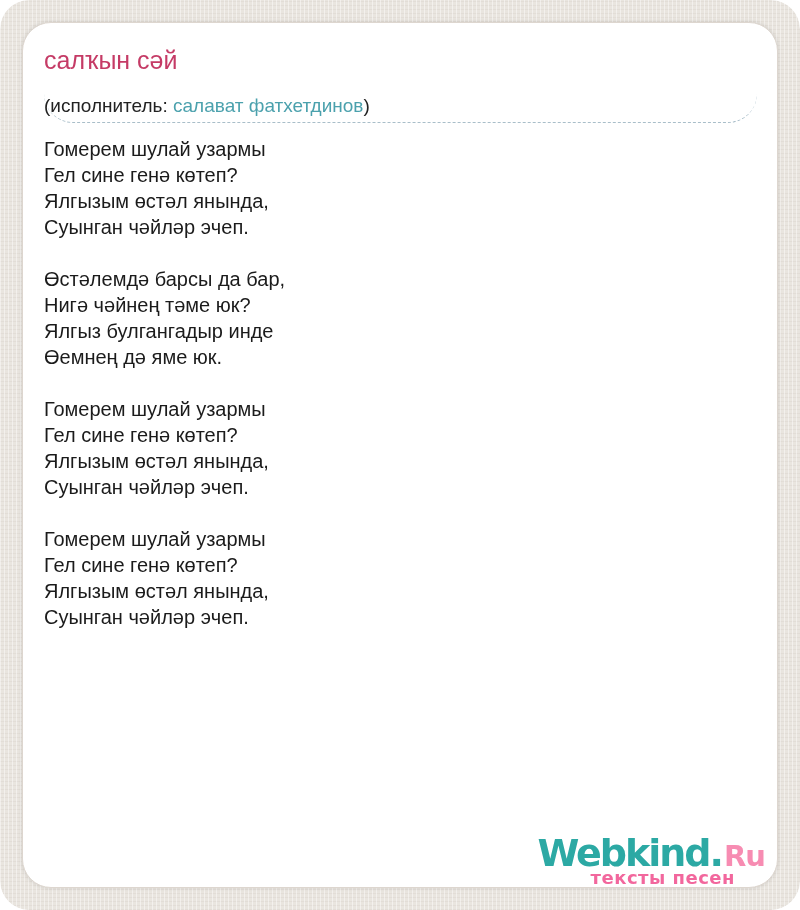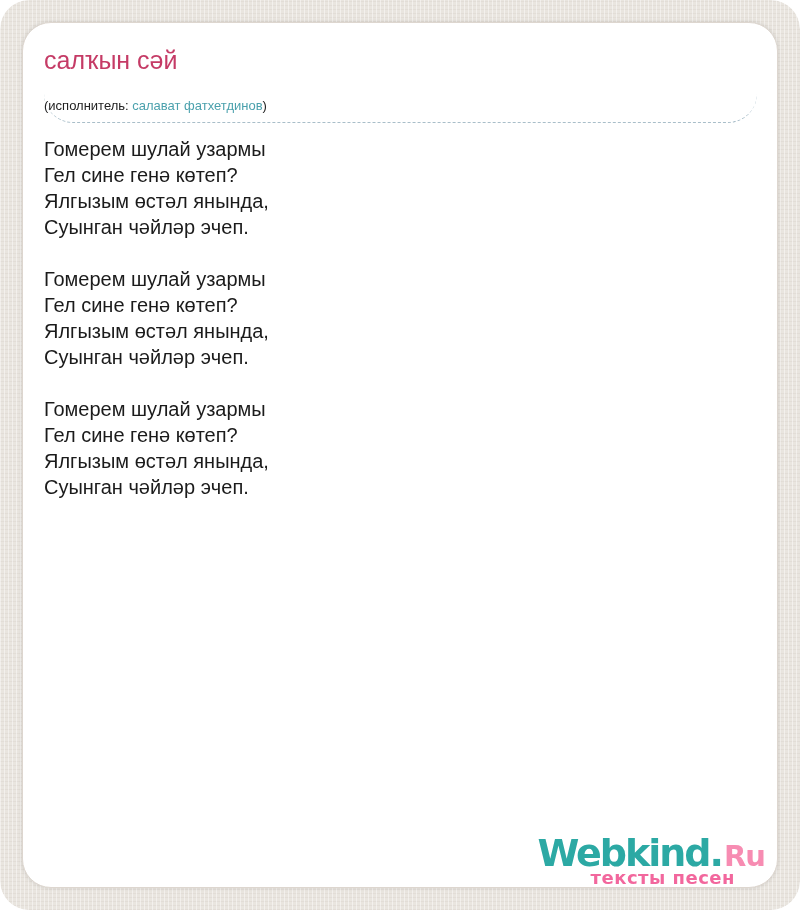--- a/index.html
+++ b/index.html
@@ -44,21 +44,21 @@
     padding-bottom: 7px;
   }
   .song-title {
     font-size: 25px;
     font-weight: normal;
     color: var(--title-color);
     margin: 6px 0 7px 0;
     line-height: 26px;
   }
   .subtitle {
-    font-size: 13px;
+    font-size: 19px;
     color: #222222;
     line-height: 18px;
     margin-top: 24px;
   }
   .artist-link {
     color: var(--artist-link);
     text-decoration: none;
     cursor: pointer;
   }
   .lyrics {
@@ -116,20 +116,26 @@
     </div>
 
     <div class="lyrics" id="lyrics">
         <div class="stanza">
           <div class="line">Гомерем шулай узармы</div>
           <div class="line">Гел сине генә көтеп?</div>
           <div class="line">Ялгызым өстәл янында,</div>
           <div class="line">Суынган чәйләр эчеп.</div>
         </div>
         <div class="stanza">
+          <div class="line">Өстәлемдә барсы да бар,</div>
+          <div class="line">Нигә чәйнең тәме юк?</div>
+          <div class="line">Ялгыз булгангадыр инде</div>
+          <div class="line">Өемнең дә яме юк.</div>
+        </div>
+        <div class="stanza">
           <div class="line">Гомерем шулай узармы</div>
           <div class="line">Гел сине генә көтеп?</div>
           <div class="line">Ялгызым өстәл янында,</div>
           <div class="line">Суынган чәйләр эчеп.</div>
         </div>
         <div class="stanza">
           <div class="line">Гомерем шулай узармы</div>
           <div class="line">Гел сине генә көтеп?</div>
           <div class="line">Ялгызым өстәл янында,</div>
           <div class="line">Суынган чәйләр эчеп.</div>

